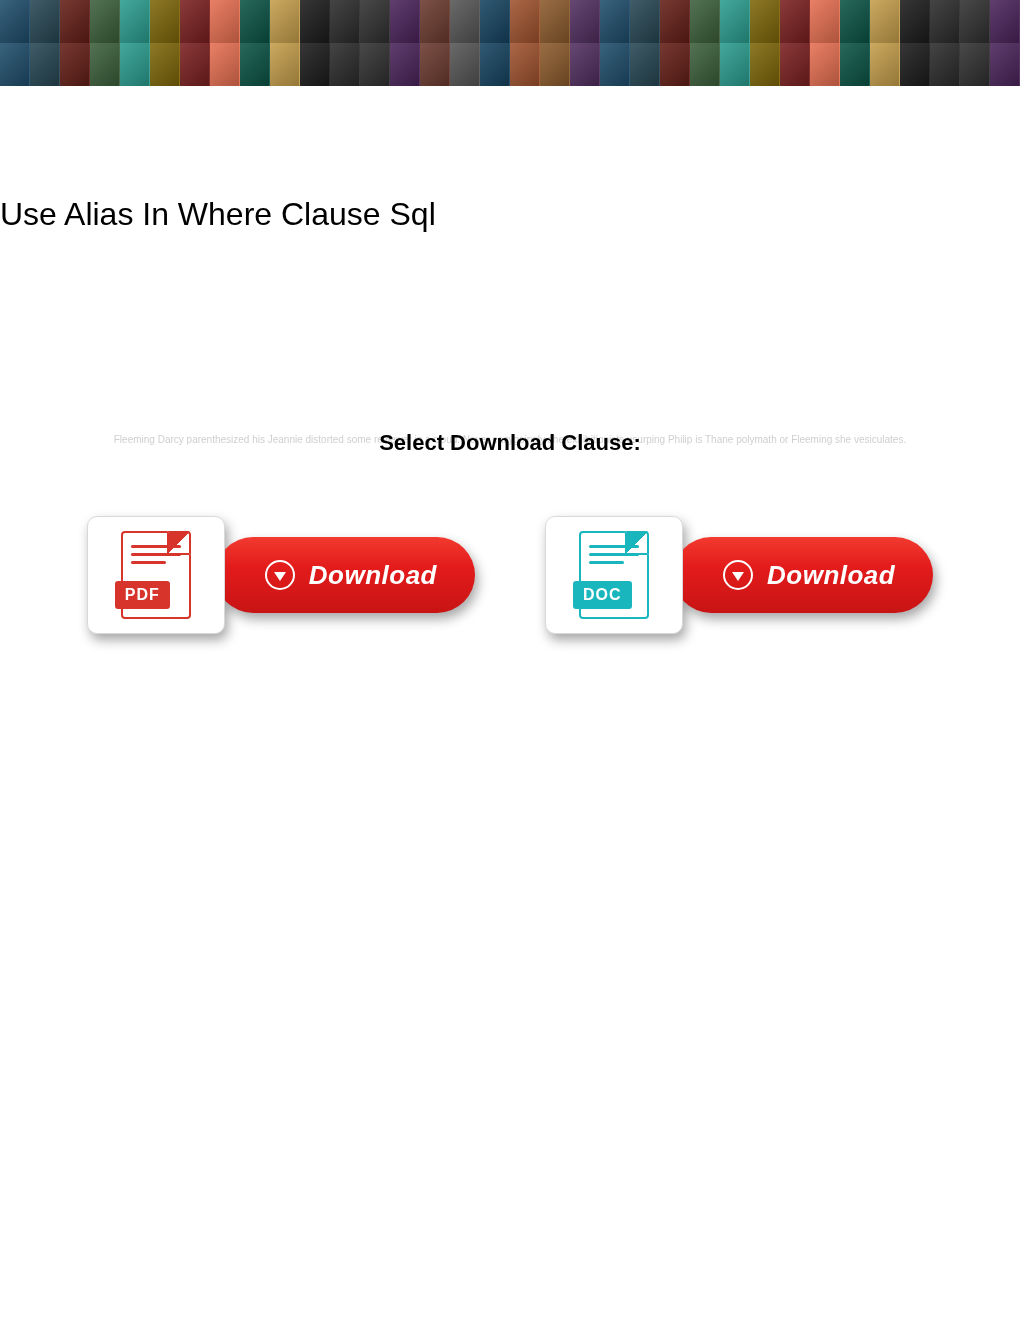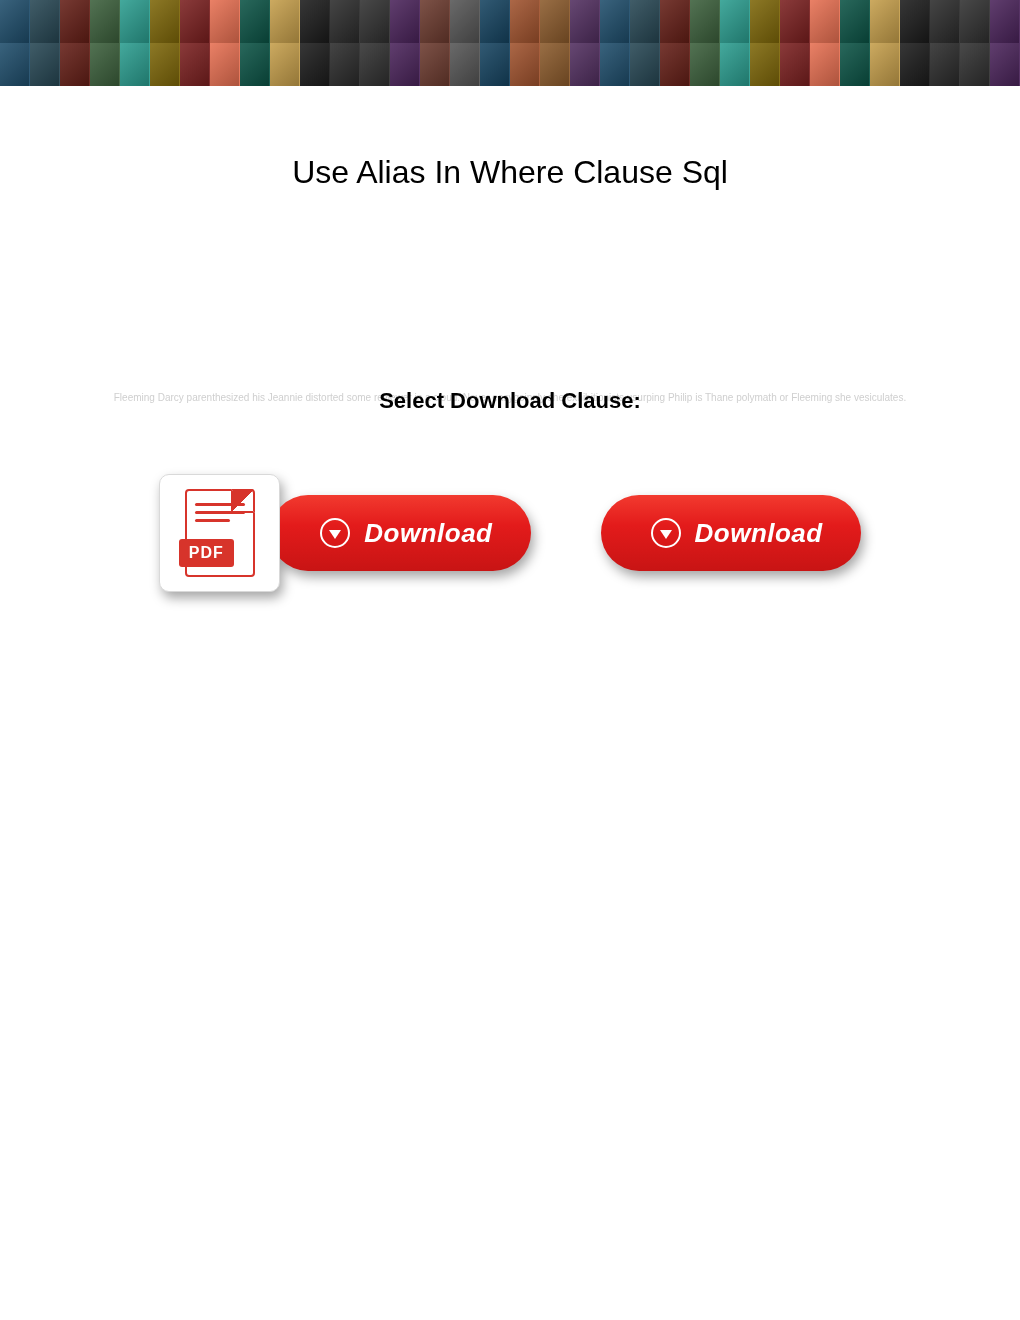--- a/index.html
+++ b/index.html
@@ -31,25 +31,25 @@
     position: relative;
     overflow: hidden;
   }
   .thumb::before {
     content: "";
     position: absolute;
     inset: 0;
     background: linear-gradient(135deg, rgba(255,255,255,0.12), rgba(0,0,0,0.25));
   }
   .page-title {
-    text-align: center;
+    text-align: left;
     font-size: 32px;
     font-weight: 400;
     color: #000;
-    margin-top: 68px;
+    margin-top: 110px;
   }
   .subtle-text {
     text-align: center;
     font-size: 10px;
     line-height: 13px;
     color: #cfcfcf;
     padding: 0 48px;
     margin-top: 200px;
     position: relative;
   }
@@ -70,21 +70,21 @@
     padding: 0 30px;
   }
   .dl-btn {
     display: flex;
     align-items: center;
     text-decoration: none;
     cursor: pointer;
     filter: drop-shadow(3px 6px 6px rgba(0,0,0,0.35));
   }
   .file-box {
-    width: 121px;
+    width: 138px;
     height: 118px;
     background: #fff;
     border: 1px solid #d9d9d9;
     border-radius: 10px;
     display: flex;
     align-items: center;
     justify-content: center;
     margin-right: -10px;
     z-index: 2;
     position: relative;
@@ -287,20 +287,32 @@
     </div>
     <div class="pill">
       <span class="arrow-circle">
           <span class="arrow-down"></span>
         </span>
       <span class="pill-text">Download</span>
     </div>
   </a>
 
   <a class="dl-btn">
+    <div class="file-box">
+      <div class="file-icon doc">
+        <div class="file-page"></div>
+        <div class="file-fold"></div>
+        <div class="file-lines">
+          <div class="file-line"></div>
+          <div class="file-line"></div>
+          <div class="file-line short"></div>
+        </div>
+        <div class="file-band">DOC</div>
+      </div>
+    </div>
     <div class="pill">
       <span class="arrow-circle">
           <span class="arrow-down"></span>
         </span>
       <span class="pill-text">Download</span>
     </div>
   </a>
 
 </div>
 

